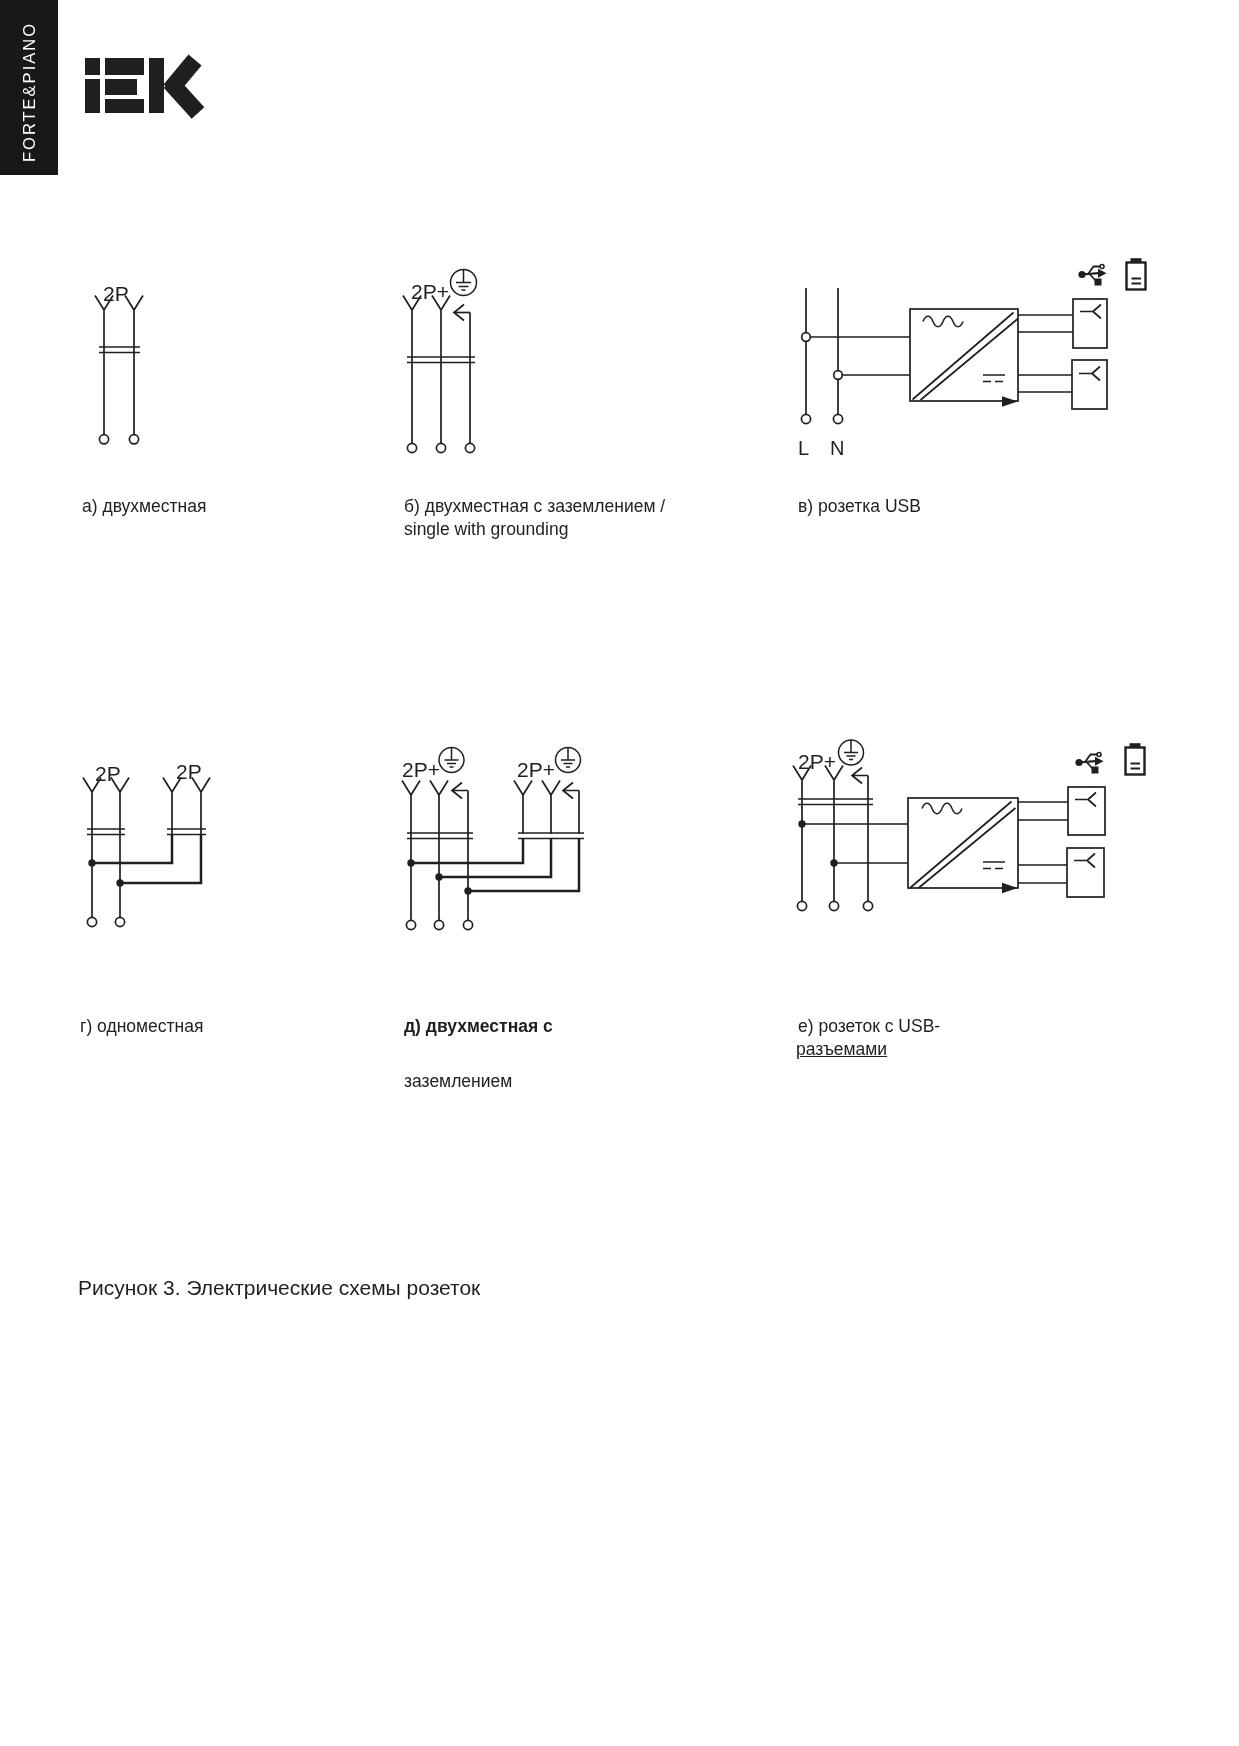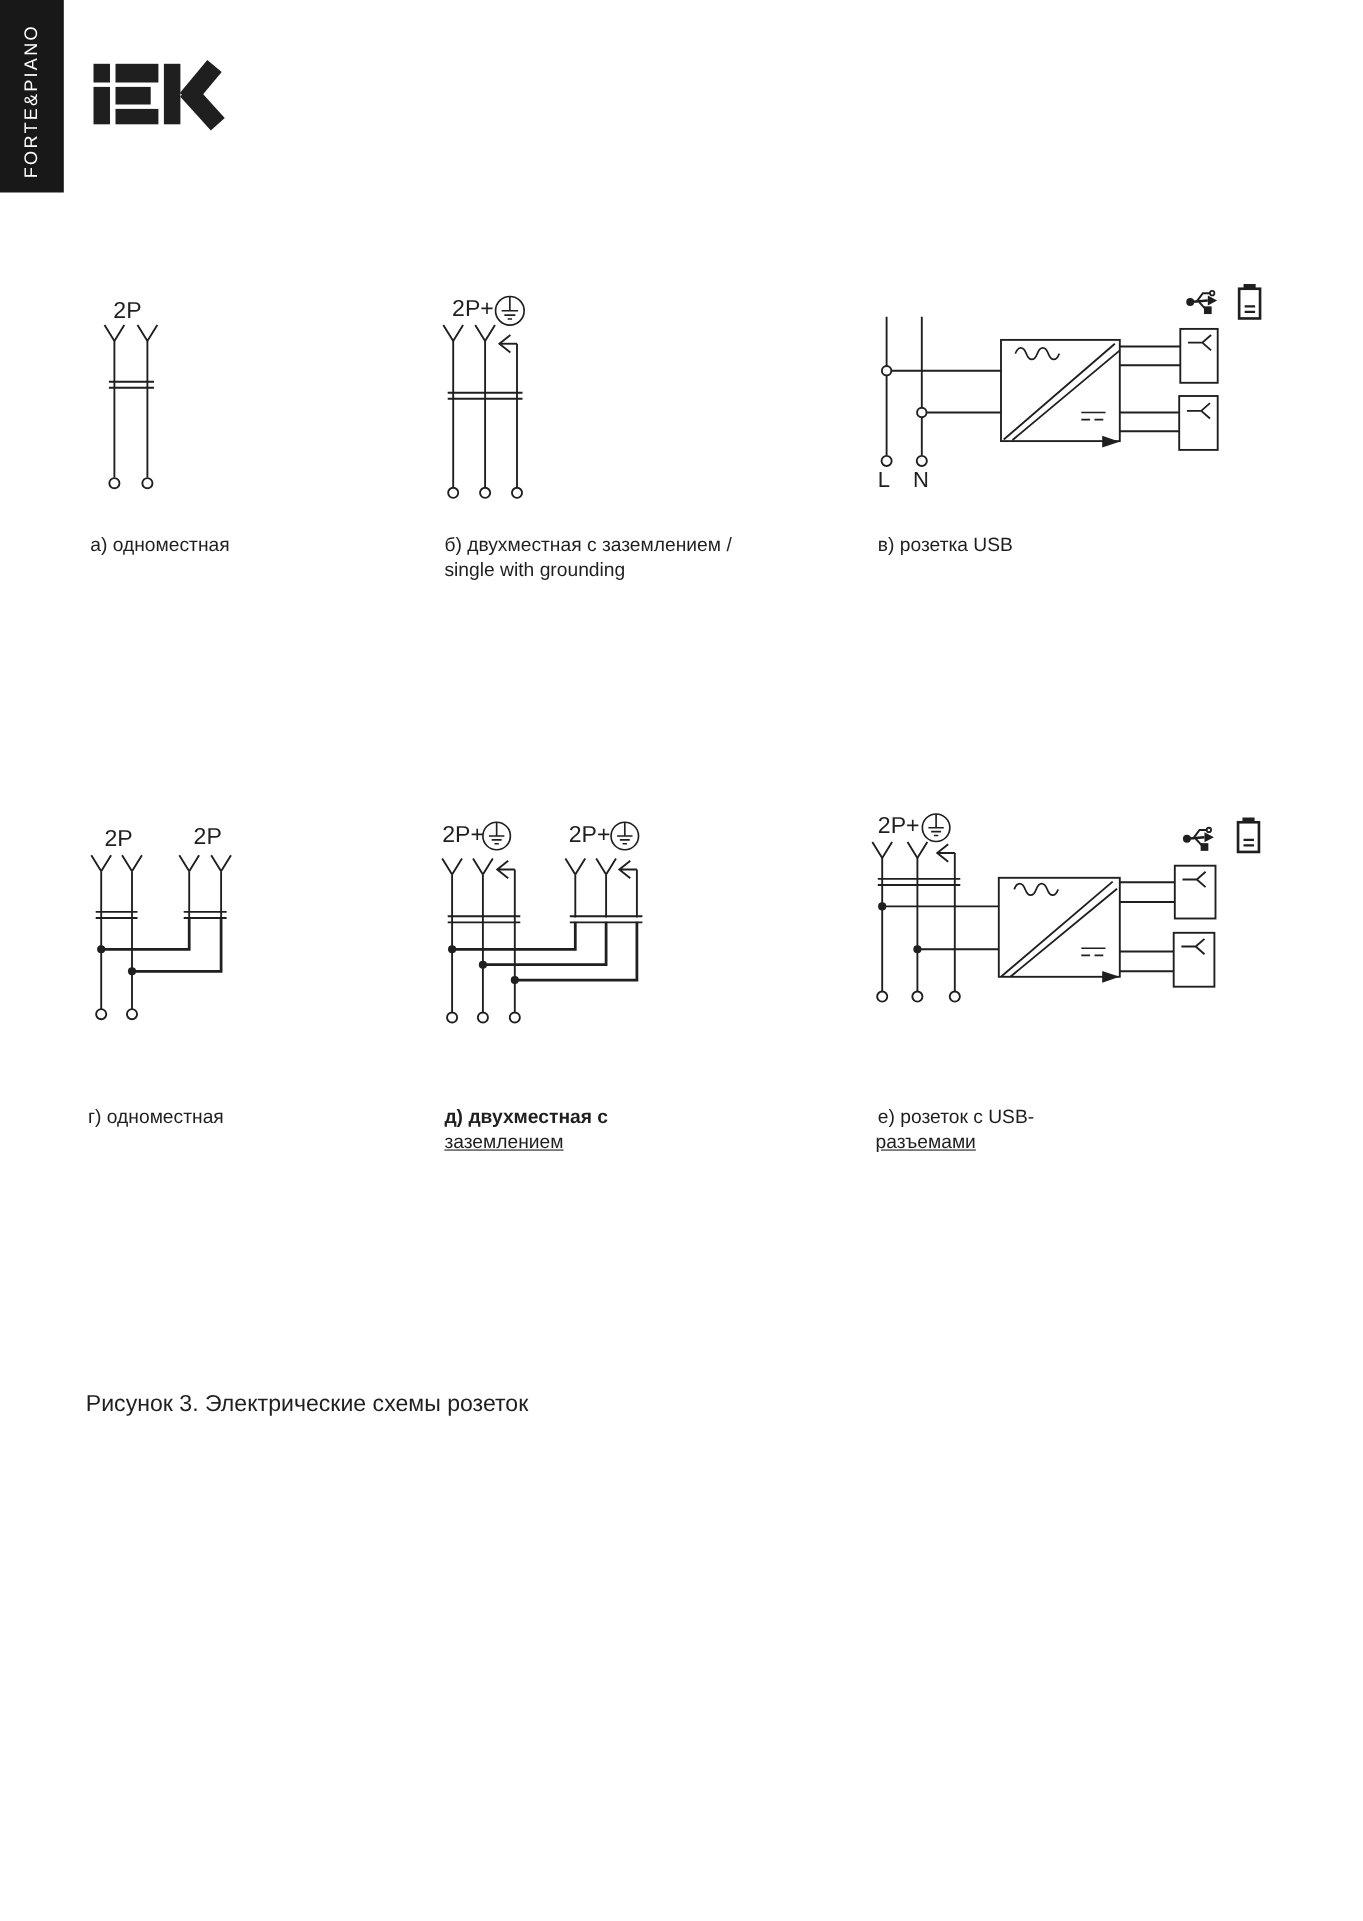--- a/index.html
+++ b/index.html
@@ -17,21 +17,21 @@
   .abs{position:absolute;}
   
   .brand-bar{left:0;top:0;width:58px;height:175px;background:var(--bar-bg);}
   .brand-rot{
     position:absolute;left:0;top:0;width:175px;height:58px;
     transform:rotate(-90deg) translateX(-175px);transform-origin:top left;
     display:flex;align-items:center;padding-left:13px;box-sizing:border-box;
     color:#ffffff;font-size:16.5px;letter-spacing:2px;white-space:nowrap;
   }
   
-  .lbl{white-space:nowrap;line-height:1.05;}
+  .lbl{white-space:nowrap;line-height:1.05;margin-top:11px;}
   .pole{font-size:21px;}
   .ln-lbl{font-size:20px;}
   .cap{font-size:17.5px;}
   .figcap{font-size:21px;}
   
   svg{display:block;overflow:visible;}
   .ln{stroke:var(--ink);stroke-width:1.7;fill:none;}
   .ln-thick{stroke:var(--ink);stroke-width:2.5;fill:none;}
   .node{stroke:var(--ink);stroke-width:1.7;fill:#ffffff;}
   .dot{fill:var(--ink);stroke:none;}
@@ -71,21 +71,21 @@
   </g>
   <path class="ln" d="M24,40 V164 M54,40 V164"></path>
   <g>
     <path class="ln" d="M19,77 H60 M19,82.5 H60"></path>
   </g>
   <g>
     <circle class="node" cx="24" cy="169.3" r="4.6"></circle>
     <circle class="node" cx="54" cy="169.3" r="4.6"></circle>
   </g>
 </svg>
-<span class="abs lbl cap" style="left:82px;top:486px;">а) одноместная</span>
+<span class="abs lbl cap" style="left:82px;top:486px;">а) двухместная</span>
 
 <span class="abs lbl pole" style="left:411px;top:270px;">2P+</span>
 <svg class="abs" style="left:390px;top:265px;" width="100" height="200" viewBox="0 0 100 200">
   <g>
     <circle class="thin" cx="73.5" cy="17.5" r="13"></circle>
     <path class="thin" d="M73.5,4.5 V17.5 M66,17.5 H81 M68.5,21.5 H78.5 M71.5,25 H75.5"></path>
   </g>
   <g>
     <path class="ln" d="M22,45 L13,30.5 M22,45 L31,30.5"></path>
     <path class="ln" d="M51,45 L42,30.5 M51,45 L60,30.5"></path>
@@ -210,21 +210,21 @@
     <circle class="dot" cx="44" cy="142" r="3.7"></circle>
     <circle class="dot" cx="73" cy="156" r="3.7"></circle>
   </g>
   <g>
     <circle class="node" cx="16" cy="190" r="4.6"></circle>
     <circle class="node" cx="44" cy="190" r="4.6"></circle>
     <circle class="node" cx="73" cy="190" r="4.6"></circle>
   </g>
 </svg>
 <span class="abs lbl cap" style="left:404px;top:1006px;font-weight:bold;">д) двухместная с</span>
-<span class="abs lbl cap" style="left:404px;top:1029px;text-decoration:underline;">заземлением</span>
+<span class="abs lbl cap" style="left:404px;top:1061px;">заземлением</span>
 
 <span class="abs lbl pole" style="left:798px;top:740px;">2P+</span>
 <svg class="abs" style="left:785px;top:730px;" width="380" height="200" viewBox="0 0 380 200">
   <g>
     <circle class="thin" cx="66" cy="22.5" r="12.5"></circle>
     <path class="thin" d="M66,10 V22.5 M59,22.5 H73 M61.5,26 H70.5 M64,29.5 H68"></path>
   </g>
   <g>
     <path class="ln" d="M17,50 L8,35.5 M17,50 L26,35.5"></path>
     <path class="ln" d="M49,50 L40,35.5 M49,50 L58,35.5"></path>

